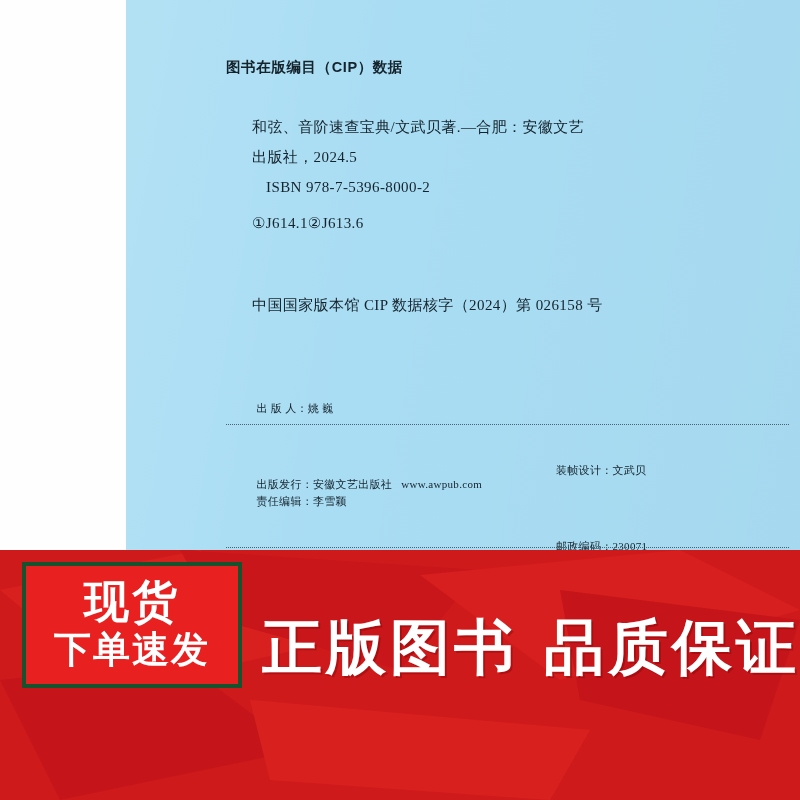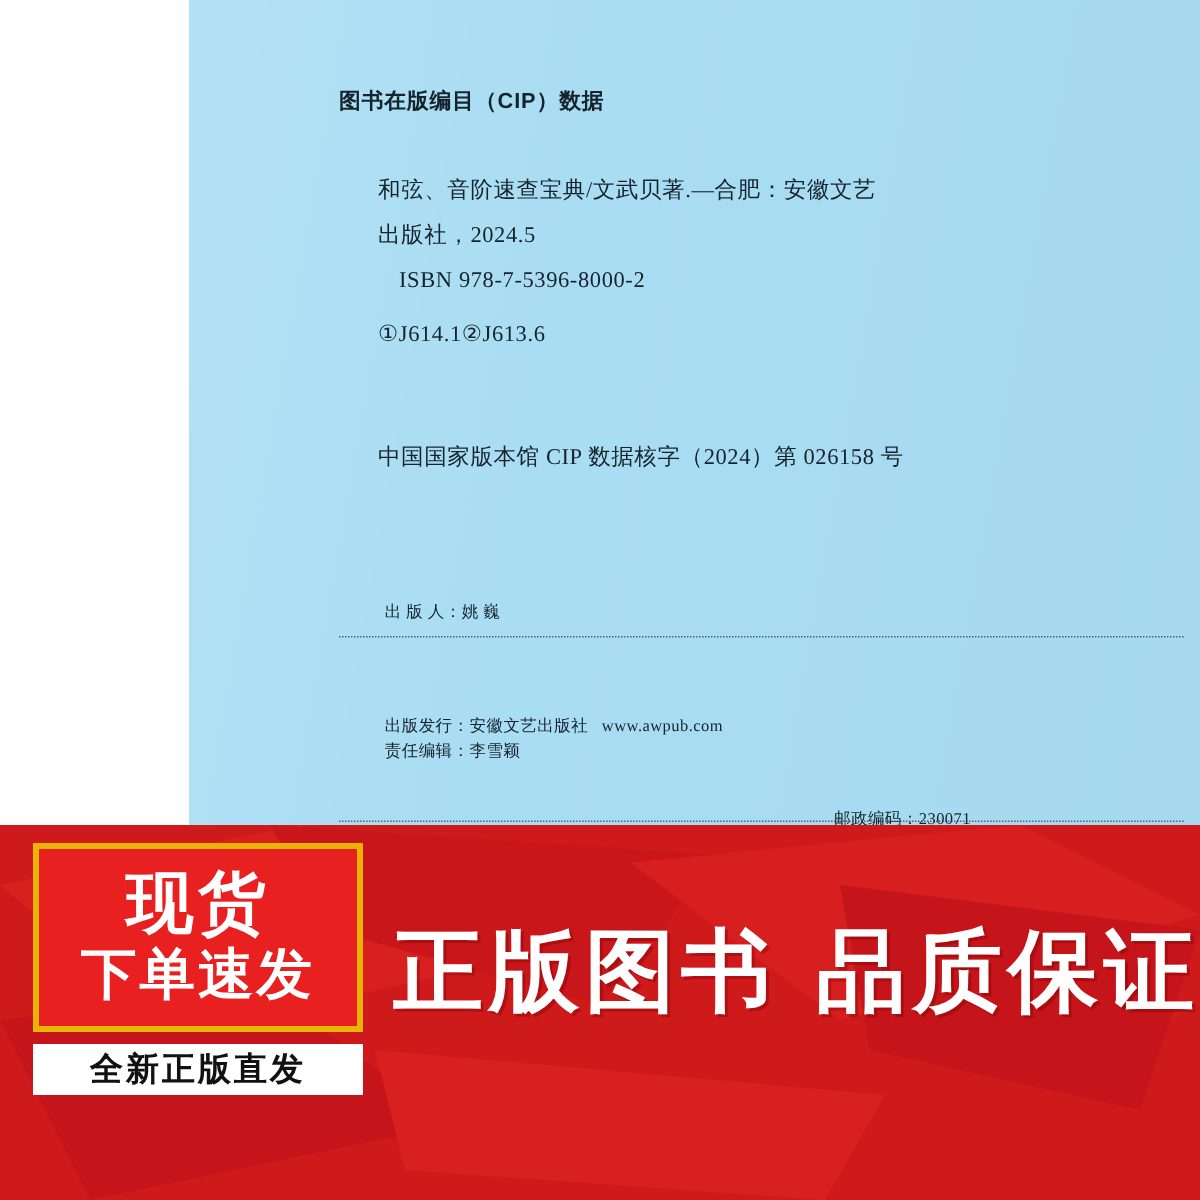--- a/index.html
+++ b/index.html
@@ -129,21 +129,21 @@
     top: 12px;
     width: 220px;
     height: 180px;
   }
   .badge-inner {
     position: absolute;
     left: 0; top: 0;
     width: 220px;
     height: 126px;
     background: #e8201f;
-    border: 4px solid #eab308;
+    border: 4px solid #14532d;
     box-sizing: border-box;
     display: flex;
     flex-direction: column;
     align-items: center;
     justify-content: center;
   }
   .badge-line1 {
     font-family: "Liberation Sans", sans-serif;
     font-weight: bold;
     font-size: 45px;
@@ -218,20 +218,21 @@
       <div class="block b-cip indent">
         <div>中国国家版本馆 CIP 数据核字（2024）第 026158 号</div>
       </div>
 
       <div class="pub-block pb1">
         <div class="row">
           <span>出 版 人：</span><span>姚 巍</span>
         </div>
         <div class="row">
           <span>责任编辑：</span><span>李雪颖</span>
+          <span class="right"><span>装帧设计：</span><span>文武贝</span></span>
         </div>
       </div>
 
       <div class="dotted d1"></div>
 
       <div class="pub-block pb2">
         <div class="row">
           <span>出版发行：</span><span>安徽文艺出版社   www.awpub.com</span>
         </div>
         <div class="row">
@@ -273,23 +274,20 @@
       <div class="facet" style="left:560px;top:40px;width:240px;height:150px;background:#c5151a;clip-path:polygon(0 0,240px 30px,200px 150px,20px 110px);"></div>
       <div class="facet" style="left:0;top:110px;width:300px;height:140px;background:#c5151a;clip-path:polygon(0 20px,180px 0,300px 90px,60px 140px);"></div>
       <div class="facet" style="left:250px;top:150px;width:360px;height:100px;background:#d8211f;clip-path:polygon(0 0,340px 30px,300px 100px,20px 80px);"></div>
     </div>
 
     <div class="badge">
       <div class="badge-inner">
         <div class="badge-line1">现货</div>
         <div class="badge-line2">下单速发</div>
       </div>
-      <div class="badge-sub">
-        <span>全新正版直发</span>
-      </div>
     </div>
 
     <div class="promo-main">
       <span>正版图书</span><span class="gap"></span><span>品质保证</span>
     </div>
   </div>
 
 </div>
 
 </body></html>

